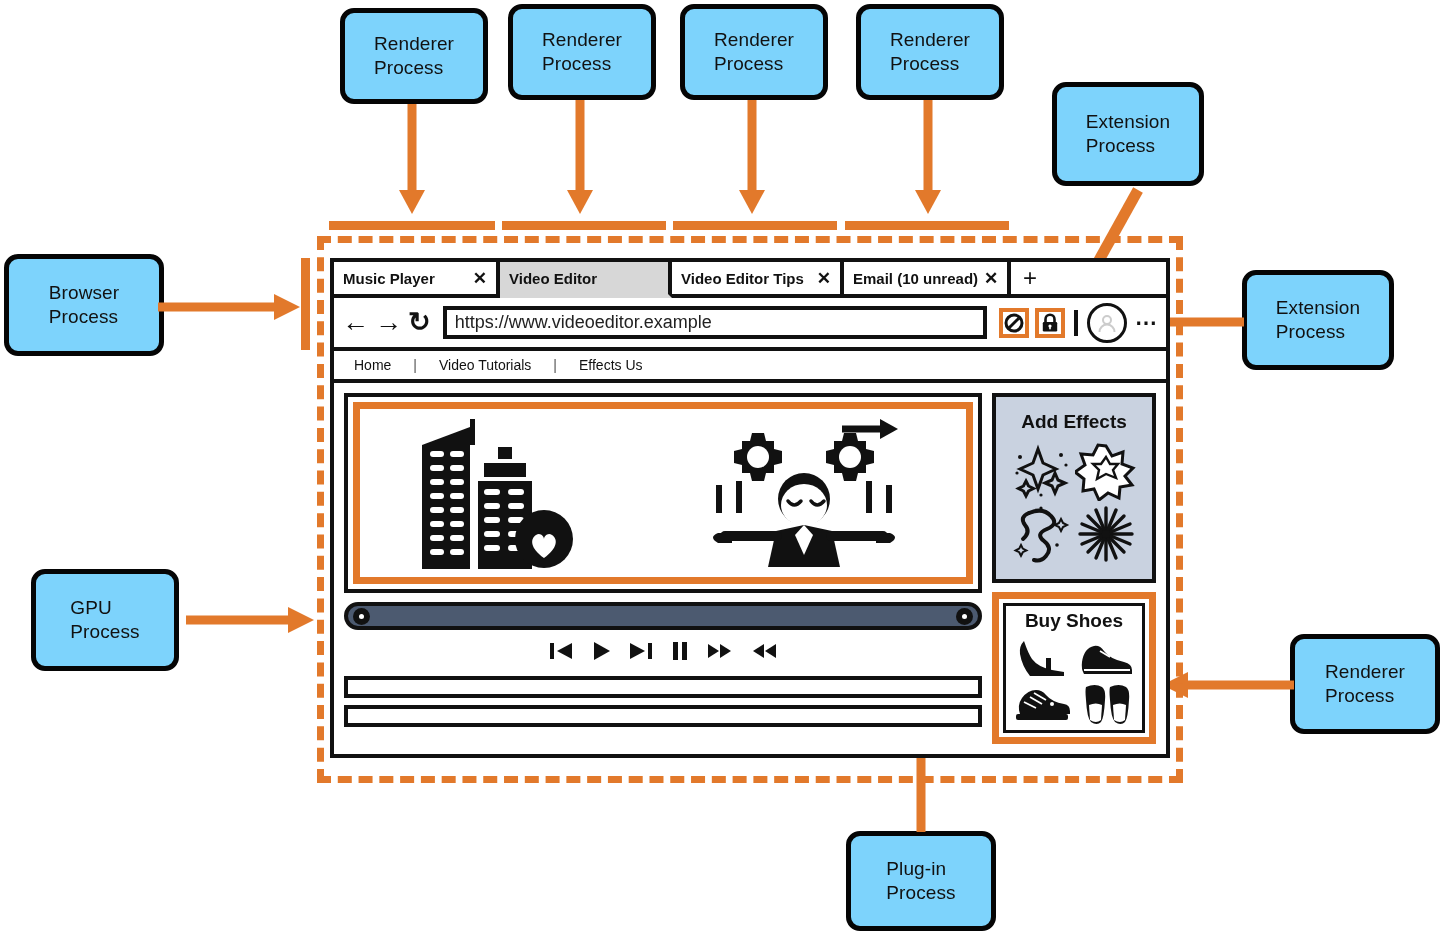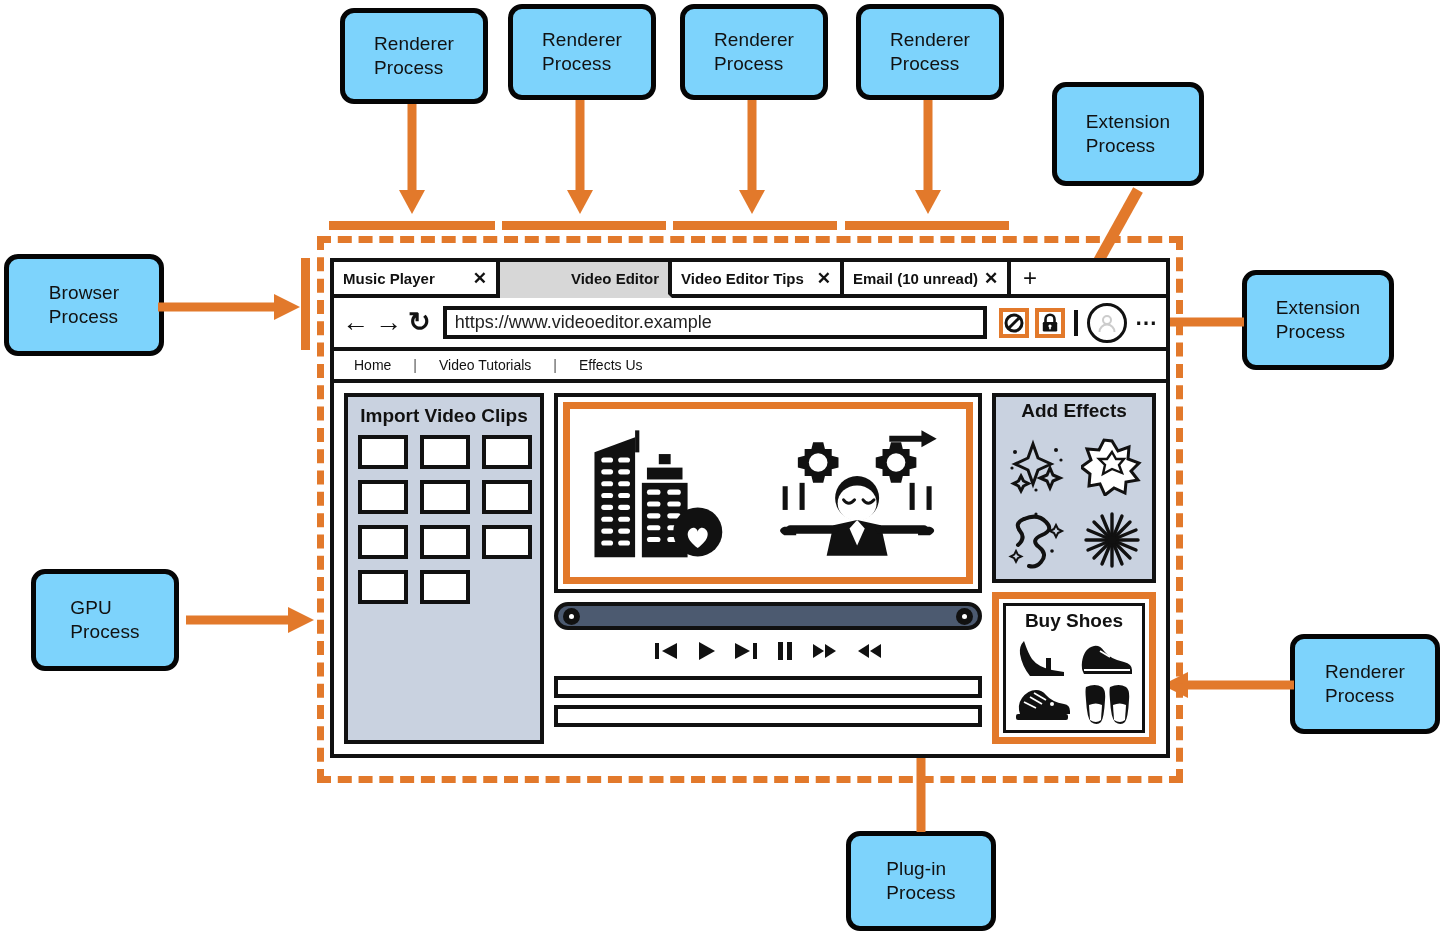--- a/index.html
+++ b/index.html
@@ -178,21 +178,21 @@
     flex:0 0 auto;margin-top:3px;
   }
   .track{
     height:22px;border:4px solid #111;background:#fff;box-sizing:border-box;margin-top:7px;flex:0 0 auto;
   }
 
   
   .rightcol{width:164px;flex:0 0 auto;display:flex;flex-direction:column;gap:9px;}
   .panel-effects{
     border:4px solid #111;background:#c9d2e0;box-sizing:border-box;
-    padding:3px;height:190px;display:flex;flex-direction:column;
+    padding:14px;height:190px;display:flex;flex-direction:column;
   }
   .effects-grid{flex:1;display:grid;grid-template-columns:1fr 1fr;grid-template-rows:1fr 1fr;place-items:center;}
   .panel-ad{
     border:7px solid #E2792B;background:#fff;box-sizing:border-box;
     padding:4px;flex:1;display:flex;flex-direction:column;
   }
   .ad-inner{border:3px solid #111;flex:1;display:flex;flex-direction:column;padding:4px;box-sizing:border-box;}
   .ad-title{text-align:center;font-weight:bold;font-size:19px;color:#111;margin-bottom:2px;}
   .ad-grid{flex:1;display:grid;grid-template-columns:1fr 1fr;grid-template-rows:1fr 1fr;place-items:center;}
 </style>
@@ -277,21 +277,21 @@
 
   <div class="dashed-box" style="left:317px;top:236px;width:866px;height:547px;"></div>
 
   <div class="browser" style="left:330px;top:258px;width:840px;height:500px;">
 
     <div class="tabstrip">
       <div class="tab" style="width:166px;">
         <span class="tab-label">Music Player</span>
         <span class="tab-close">✕</span>
       </div>
-      <div class="tab active" style="width:172px;text-align:right;">
+      <div class="tab active" style="width:172px;">
         <span class="tab-label">Video Editor</span>
       </div>
       <div class="tab" style="width:172px;">
         <span class="tab-label">Video Editor Tips</span>
         <span class="tab-close">✕</span>
       </div>
       <div class="tab" style="width:167px;">
         <span class="tab-label">Email (10 unread)</span>
         <span class="tab-close">✕</span>
       </div>
@@ -335,36 +335,20 @@
     <div class="sitenav">
       <a href="#">Home</a>
       <span class="divider">|</span>
       <a href="#">Video Tutorials</a>
       <span class="divider">|</span>
       <a href="#">Effects Us</a>
     </div>
 
     <div class="content">
 
-      <div class="panel-import">
-        <div class="panel-title">Import Video Clips</div>
-        <div class="thumb-grid">
-          <div class="thumb"></div>
-          <div class="thumb"></div>
-          <div class="thumb"></div>
-          <div class="thumb"></div>
-          <div class="thumb"></div>
-          <div class="thumb"></div>
-          <div class="thumb"></div>
-          <div class="thumb"></div>
-          <div class="thumb"></div>
-          <div class="thumb"></div>
-          <div class="thumb"></div>
-        </div>
-      </div>
 
       <div class="center">
 
         <div class="video-frame">
           <div class="video-inner">
 
             <svg width="210" height="160" viewBox="0 0 210 160" aria-hidden="true">
               <rect x="58" y="6" width="5" height="26" fill="#111"></rect>
               <polygon points="10,32 58,14 58,156 10,156" fill="#111"></polygon>
               <g fill="#fff">

